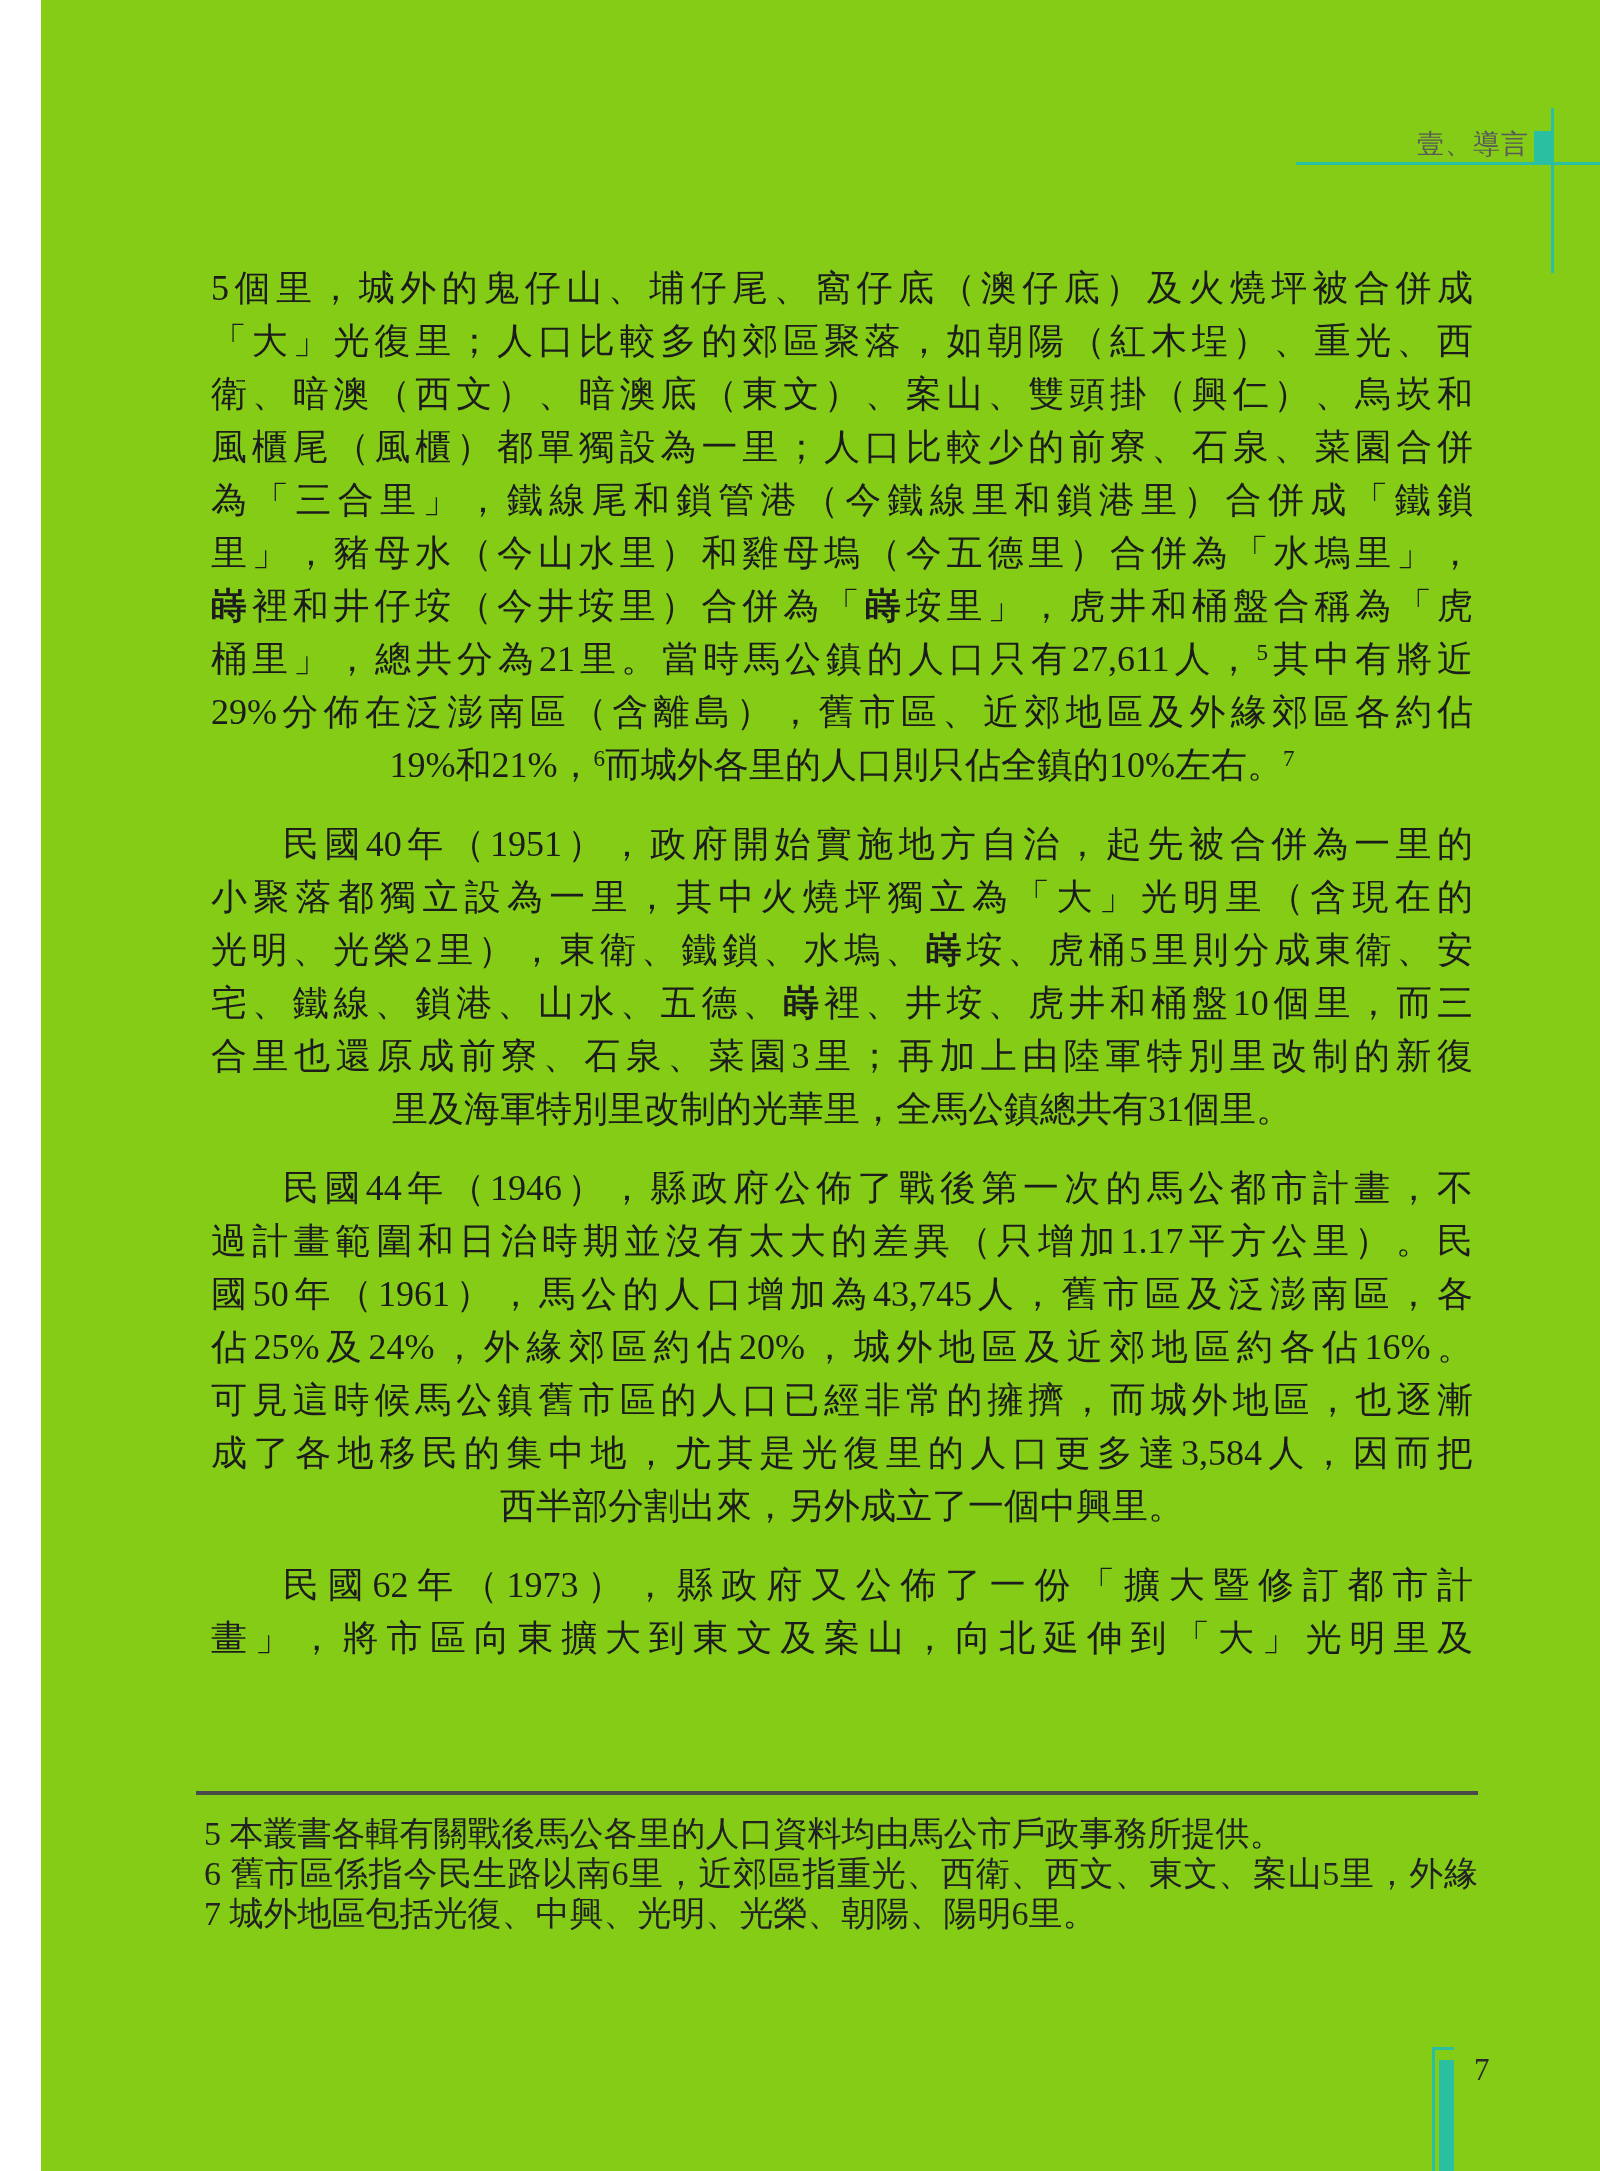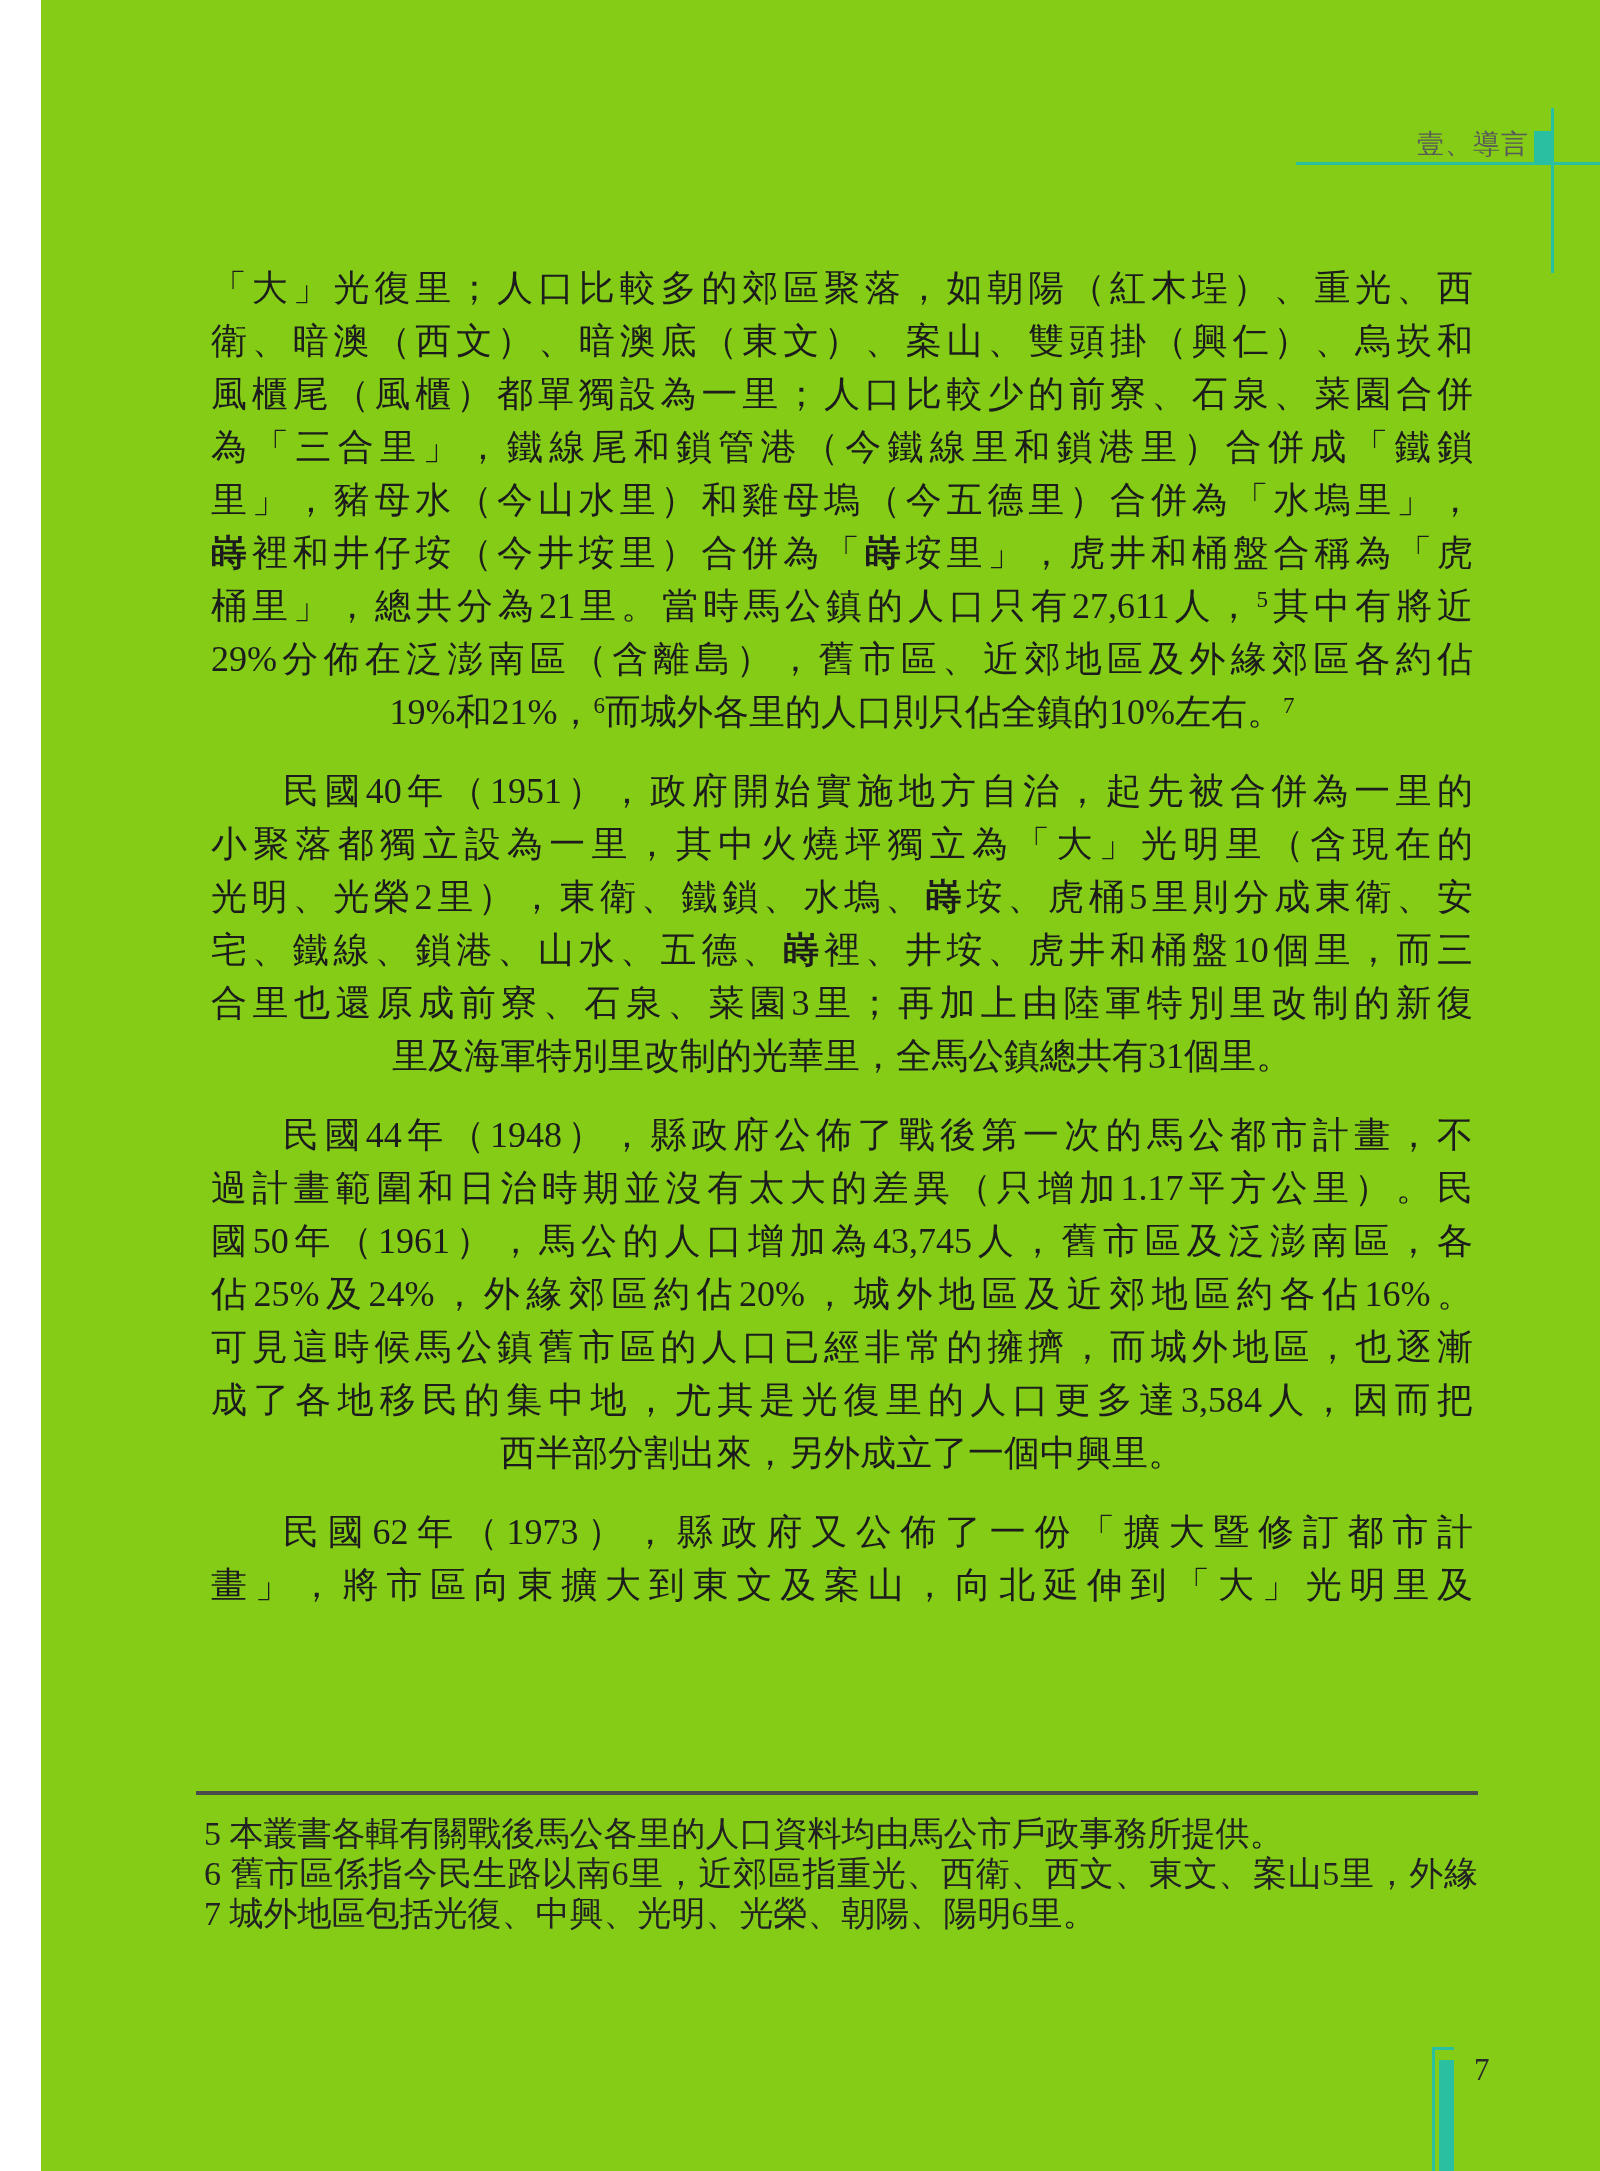--- a/index.html
+++ b/index.html
@@ -71,40 +71,41 @@
 
   <header>
     <div class="header-title">壹、導言</div>
     <div class="header-hline"></div>
     <div class="header-block"></div>
     <div class="header-vline"></div>
   </header>
 
   <main class="body-text">
       <div class="para">
+        <div class="bline just"><span>5個里，城外的鬼仔山、埔仔尾、窩仔底（澳仔底）及火燒坪被合併成</span></div>
         <div class="bline just"><span>「大」光復里；人口比較多的郊區聚落，如朝陽（紅木埕）、重光、西</span></div>
         <div class="bline just"><span>衛、暗澳（西文）、暗澳底（東文）、案山、雙頭掛（興仁）、烏崁和</span></div>
         <div class="bline just"><span>風櫃尾（風櫃）都單獨設為一里；人口比較少的前寮、石泉、菜園合併</span></div>
         <div class="bline just"><span>為「三合里」，鐵線尾和鎖管港（今鐵線里和鎖港里）合併成「鐵鎖</span></div>
         <div class="bline just"><span>里」，豬母水（今山水里）和雞母塢（今五德里）合併為「水塢里」，</span></div>
         <div class="bline just"><span class="bold-char">嵵</span><span>裡和井仔垵（今井垵里）合併為「</span><span class="bold-char">嵵</span><span>垵里」，虎井和桶盤合稱為「虎</span></div>
         <div class="bline just"><span>桶里」，總共分為21里。當時馬公鎮的人口只有27,611人，</span><span class="sup">5</span><span>其中有將近</span></div>
         <div class="bline just"><span>29%分佈在泛澎南區（含離島），舊市區、近郊地區及外緣郊區各約佔</span></div>
         <div class="bline"><span>19%和21%，</span><span class="sup">6</span><span>而城外各里的人口則只佔全鎮的10%左右。</span><span class="sup">7</span></div>
       </div>
       <div class="para">
         <div class="bline just indent"><span>民國40年（1951），政府開始實施地方自治，起先被合併為一里的</span></div>
         <div class="bline just"><span>小聚落都獨立設為一里，其中火燒坪獨立為「大」光明里（含現在的</span></div>
         <div class="bline just"><span>光明、光榮2里），東衛、鐵鎖、水塢、</span><span class="bold-char">嵵</span><span>垵、虎桶5里則分成東衛、安</span></div>
         <div class="bline just"><span>宅、鐵線、鎖港、山水、五德、</span><span class="bold-char">嵵</span><span>裡、井垵、虎井和桶盤10個里，而三</span></div>
         <div class="bline just"><span>合里也還原成前寮、石泉、菜園3里；再加上由陸軍特別里改制的新復</span></div>
         <div class="bline"><span>里及海軍特別里改制的光華里，全馬公鎮總共有31個里。</span></div>
       </div>
       <div class="para">
-        <div class="bline just indent"><span>民國44年（1948），縣政府公佈了戰後第一次的馬公都市計畫，不</span></div>
+        <div class="bline just indent"><span>民國44年（1946），縣政府公佈了戰後第一次的馬公都市計畫，不</span></div>
         <div class="bline just"><span>過計畫範圍和日治時期並沒有太大的差異（只增加1.17平方公里）。民</span></div>
         <div class="bline just"><span>國50年（1961），馬公的人口增加為43,745人，舊市區及泛澎南區，各</span></div>
         <div class="bline just"><span>佔25%及24%，外緣郊區約佔20%，城外地區及近郊地區約各佔16%。</span></div>
         <div class="bline just"><span>可見這時候馬公鎮舊市區的人口已經非常的擁擠，而城外地區，也逐漸</span></div>
         <div class="bline just"><span>成了各地移民的集中地，尤其是光復里的人口更多達3,584人，因而把</span></div>
         <div class="bline"><span>西半部分割出來，另外成立了一個中興里。</span></div>
       </div>
       <div class="para">
         <div class="bline just indent"><span>民國62年（1973），縣政府又公佈了一份「擴大暨修訂都市計</span></div>
         <div class="bline just"><span>畫」，將市區向東擴大到東文及案山，向北延伸到「大」光明里及</span></div>

